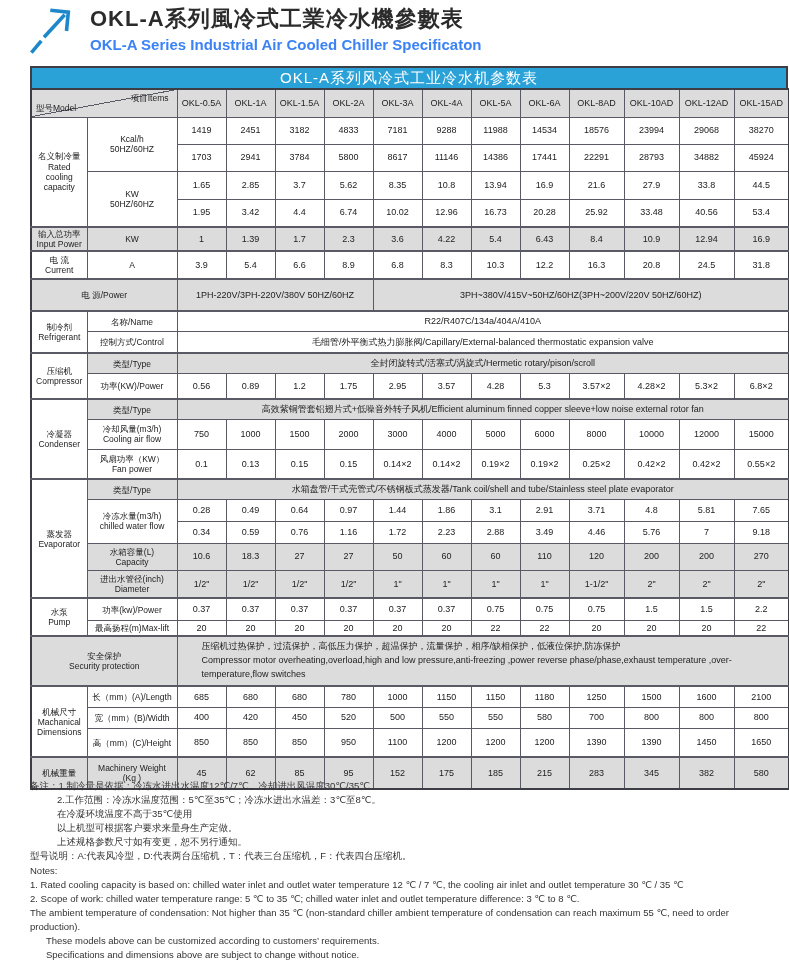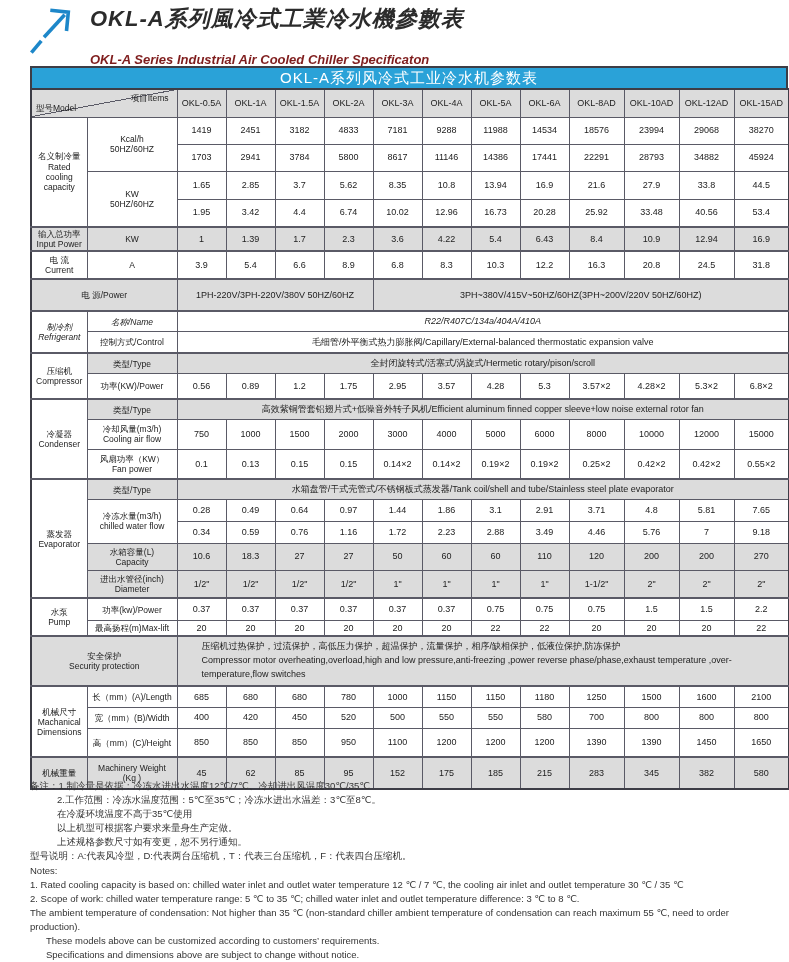--- a/index.html
+++ b/index.html
@@ -1,25 +1,25 @@
 <!DOCTYPE html>
 <html><head>
 <meta charset="utf-8">
 <style>
   html,body{margin:0;padding:0;}
   body{
     width:789px;height:962px;background:#ffffff;position:relative;
     font-family:"Liberation Sans","DejaVu Sans",sans-serif;
     -webkit-font-smoothing:antialiased;
   }
-  .hdr{position:absolute;left:26px;top:4px;display:flex;align-items:flex-start;font-style:italic;}
+  .hdr{position:absolute;left:26px;top:4px;display:flex;align-items:flex-start;}
   .logo{width:54px;height:54px;flex:0 0 auto;}
   .titles{margin-left:10px;}
   .t-zh{font-size:22px;font-weight:600;color:#2b2b2b;letter-spacing:1px;line-height:30px;}
-  .t-en{font-size:13px;font-weight:600;color:#7f1d1d;line-height:20px;margin-top:16px;}
+  .t-en{font-size:15px;font-weight:600;color:#3b82f6;line-height:20px;margin-top:1px;}
 
   .tablewrap{position:absolute;left:30px;top:66px;width:758px;}
   .caption{
     box-sizing:border-box;height:22px;line-height:20px;text-align:center;
     background:#2aa2d8;color:#ffffff;font-size:15px;letter-spacing:1px;
     border:2px solid #3d3d46;border-bottom:none;
   }
   table{border-collapse:collapse;table-layout:fixed;width:758px;border:2px solid #3d3d46;}
   td{
     box-sizing:border-box;border:1px solid #5a5a66;overflow:hidden;
@@ -196,21 +196,21 @@
           <td class="">16.3</td>
           <td class="">20.8</td>
           <td class="">24.5</td>
           <td class="">31.8</td>
         </tr>
         <tr class="tk" style="height: 32px;">
           <td colspan="2" class="sh lbl">电  源/Power</td>
           <td colspan="4" class="sh">1PH-220V/3PH-220V/380V 50HZ/60HZ</td>
           <td colspan="8" class="sh">3PH~380V/415V~50HZ/60HZ(3PH~200V/220V  50HZ/60HZ)</td>
         </tr>
-        <tr class="tk" style="height: 20px; font-style: italic;">
+        <tr class="tk" style="height: 20px;">
           <td rowspan="2" class="lbl">制冷剂
 Refrigerant</td>
           <td class="lbl">名称/Name</td>
           <td colspan="12" class="">R22/R407C/134a/404A/410A</td>
         </tr>
         <tr style="height: 22px;">
           <td class="lbl">控制方式/Control</td>
           <td colspan="12" class="">毛细管/外平衡式热力膨胀阀/Capillary/External-balanced thermostatic expansion valve</td>
         </tr>
         <tr class="tk" style="height: 20px;">

